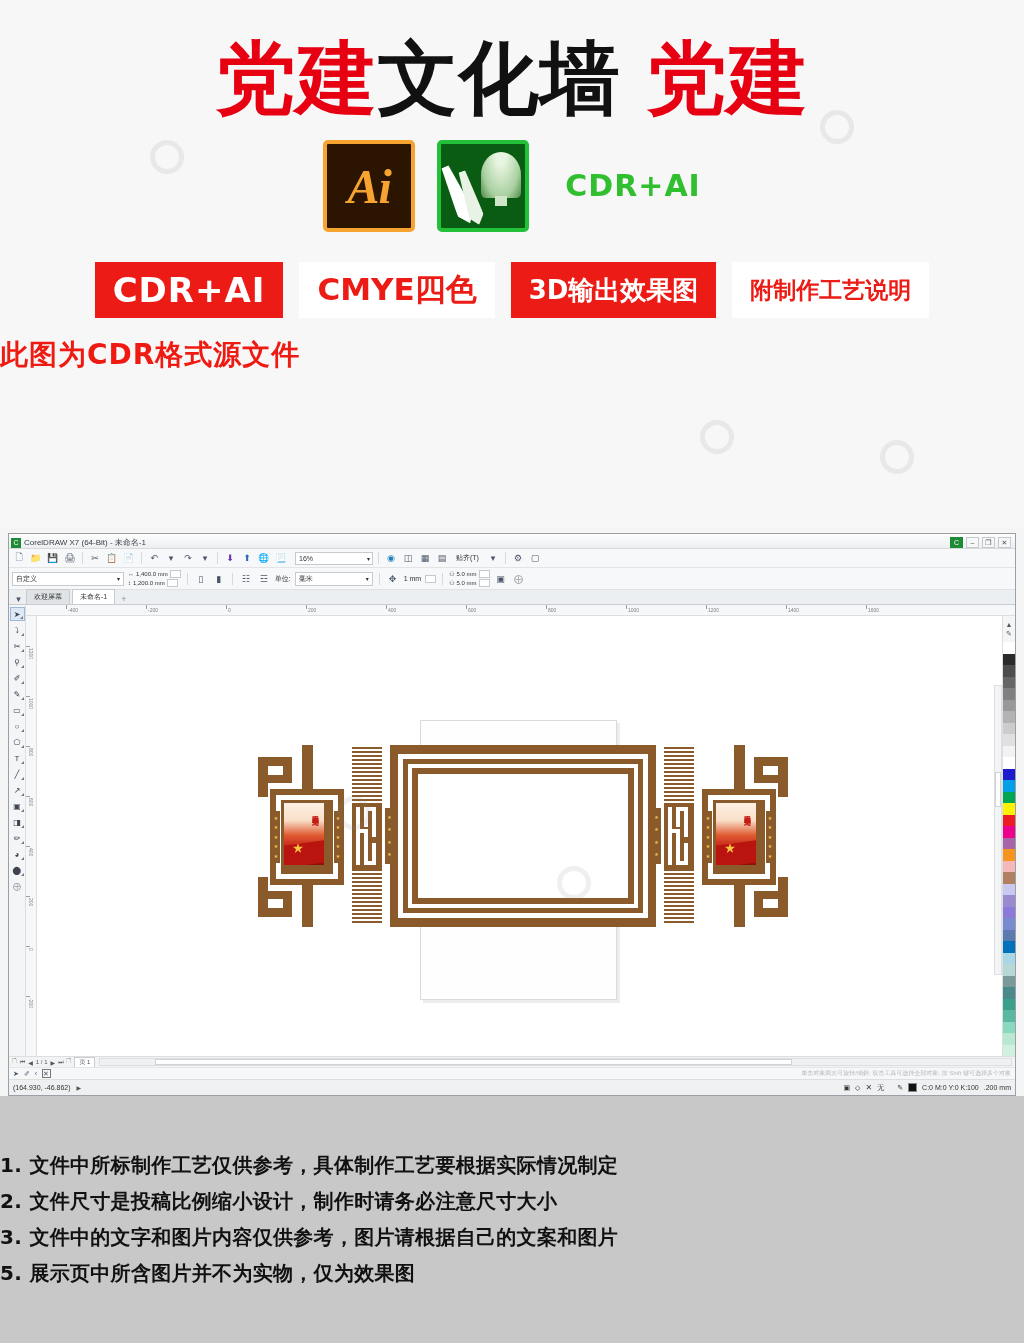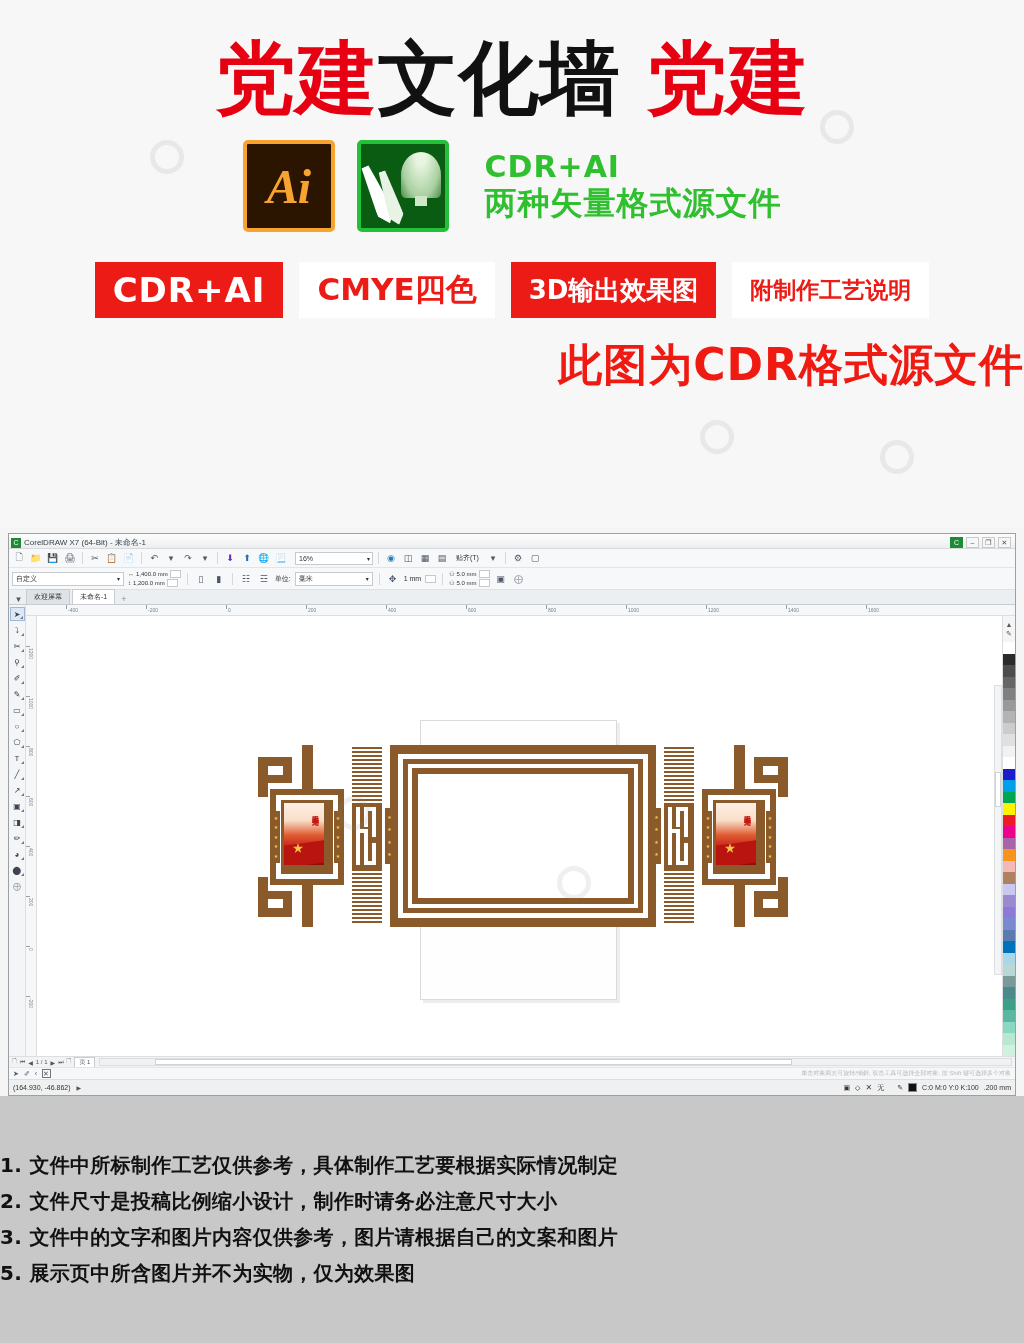--- a/index.html
+++ b/index.html
@@ -66,22 +66,22 @@
   .badge.red { background: #ec1b15; color: #ffffff; }
   .badge.white { background: #ffffff; color: #ec1b15; }
   .b1 { font-size: 34px; letter-spacing: 1px; }
   .b2 { font-size: 31px; }
   .b3 { font-size: 26px; }
   .b4 { font-size: 23px; }
 
   .scope-line { text-align: center; margin-top: 22px; color: #111;
                 font-size: 27px; font-weight: bold;
                 font-family: "DejaVu Sans", sans-serif; letter-spacing: 0.5px; }
-  .cdr-note { text-align: right; margin-top: 18px; color: #ef1b13;
-              font-size: 44px; font-weight: bold;
+  .cdr-note { text-align: left; margin-top: 18px; color: #ef1b13;
+              font-size: 28px; font-weight: bold;
               font-family: "DejaVu Sans", sans-serif; letter-spacing: 1px; }
 
   
   .wm { position: absolute; color: rgba(120,120,120,0.10); font-size: 13px;
         pointer-events: none; user-select: none; }
   .wm .ring { width: 34px; height: 34px; border: 5px solid rgba(130,130,130,0.13);
               border-radius: 50%; display:inline-block; vertical-align: middle; }
 
   
   .app { position: absolute; left: 8px; top: 533px; width: 1008px; height: 563px;
@@ -247,21 +247,20 @@
 
   <div class="logo-row">
     <div class="ai-icon">Ai</div>
     <div class="cdr-icon">
       <div class="cdr-balloon"></div>
       <div class="cdr-pen"></div>
       <div class="cdr-pen2"></div>
     </div>
     <div class="logo-text">
       <div class="l1">CDR+AI</div>
-      <div class="l2">两种矢量格式源文件</div>
     </div>
   </div>
 
   <div class="badge-row">
     <div class="badge red b1">CDR+AI</div>
     <div class="badge white b2">CMYE四色</div>
     <div class="badge red b3">3D输出效果图</div>
     <div class="badge white b4">附制作工艺说明</div>
   </div>
 

